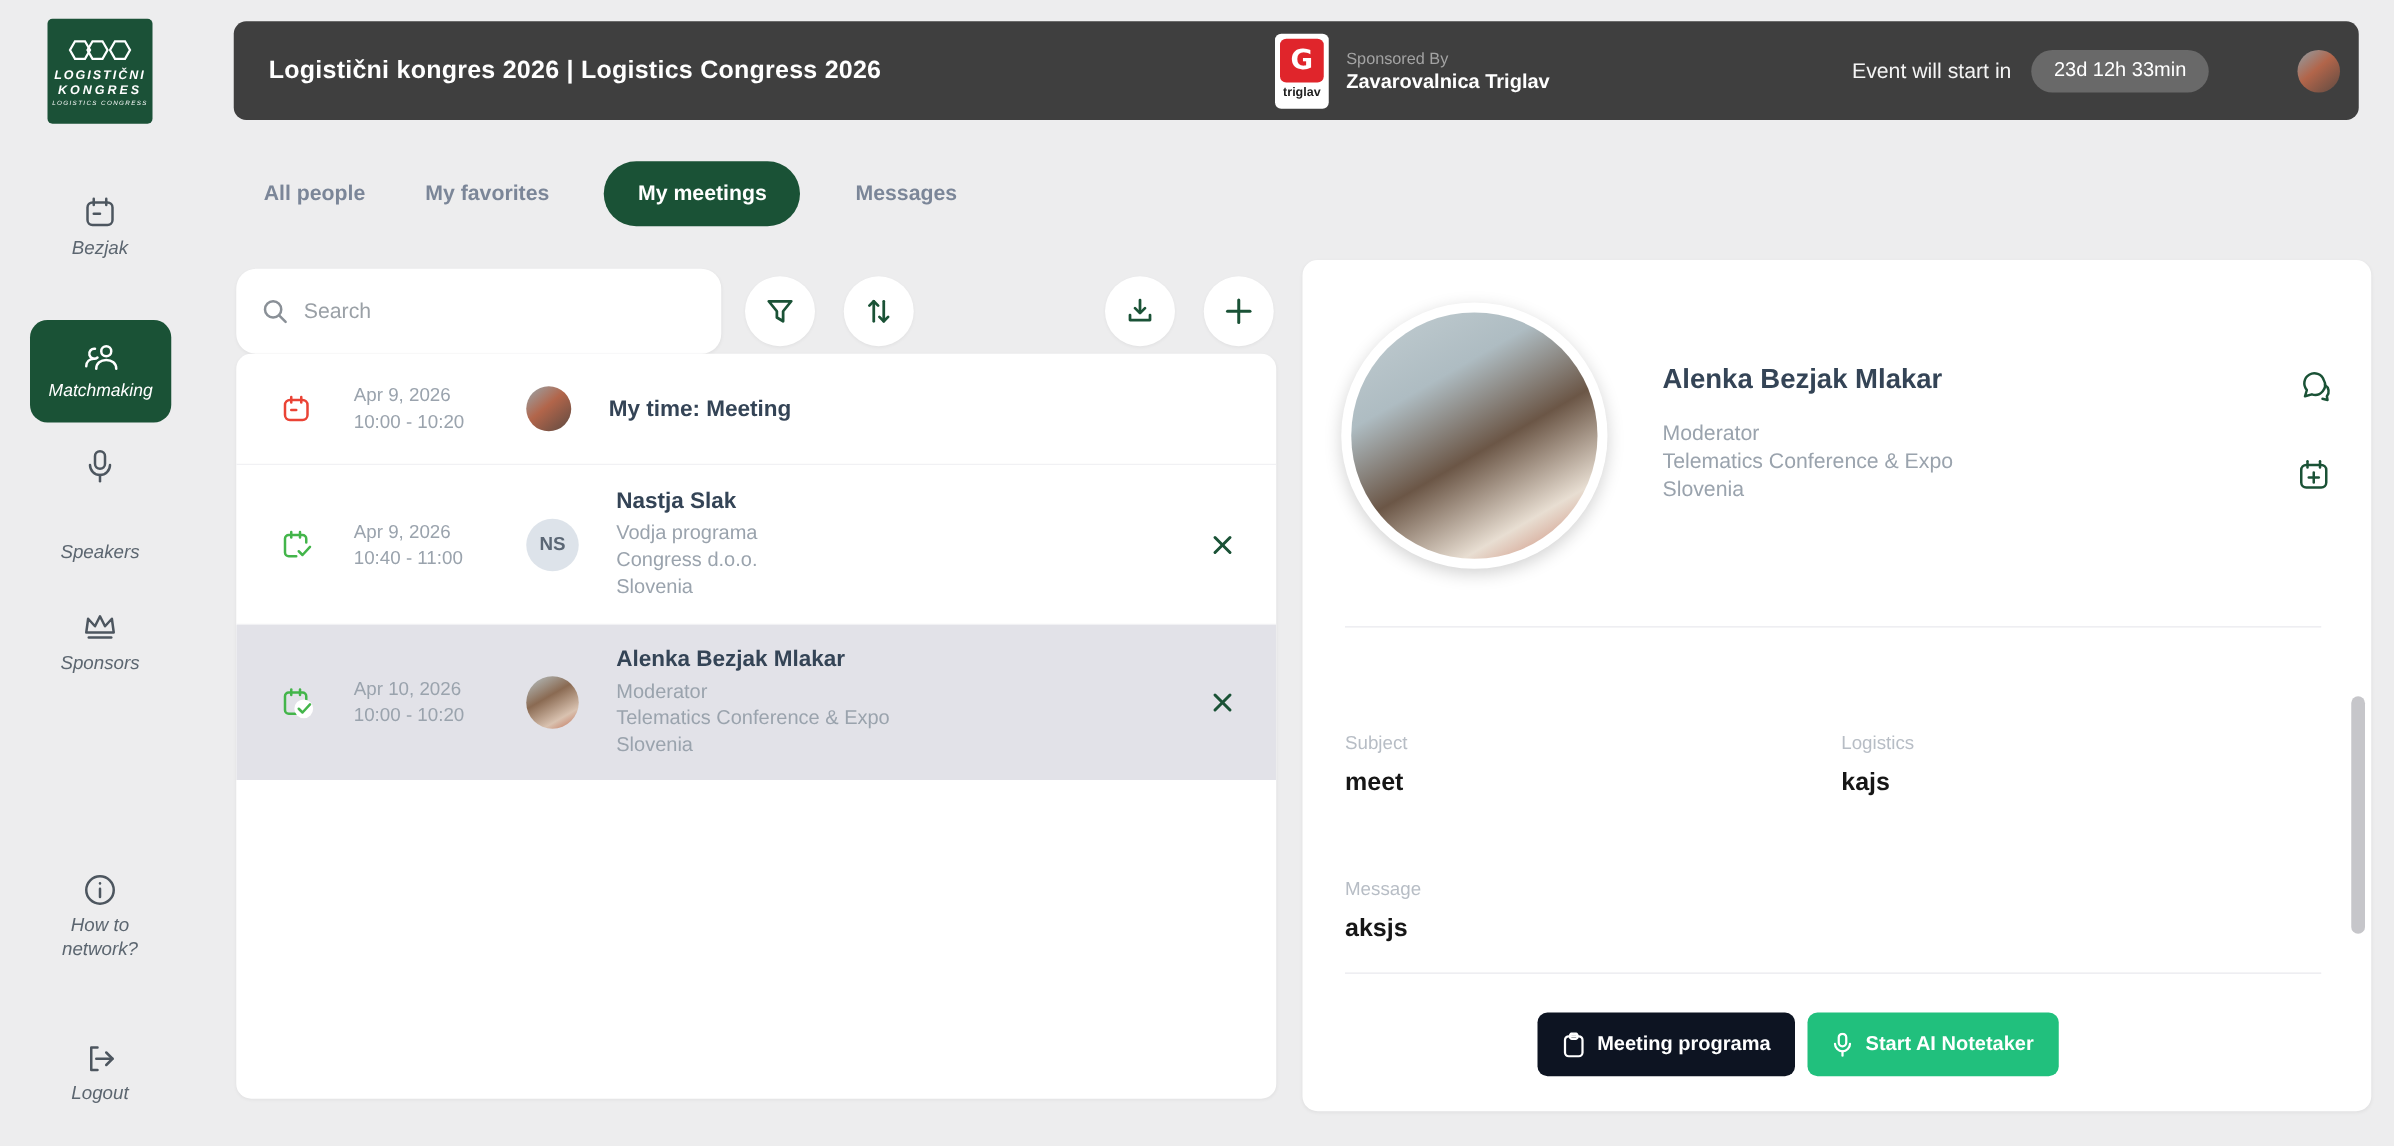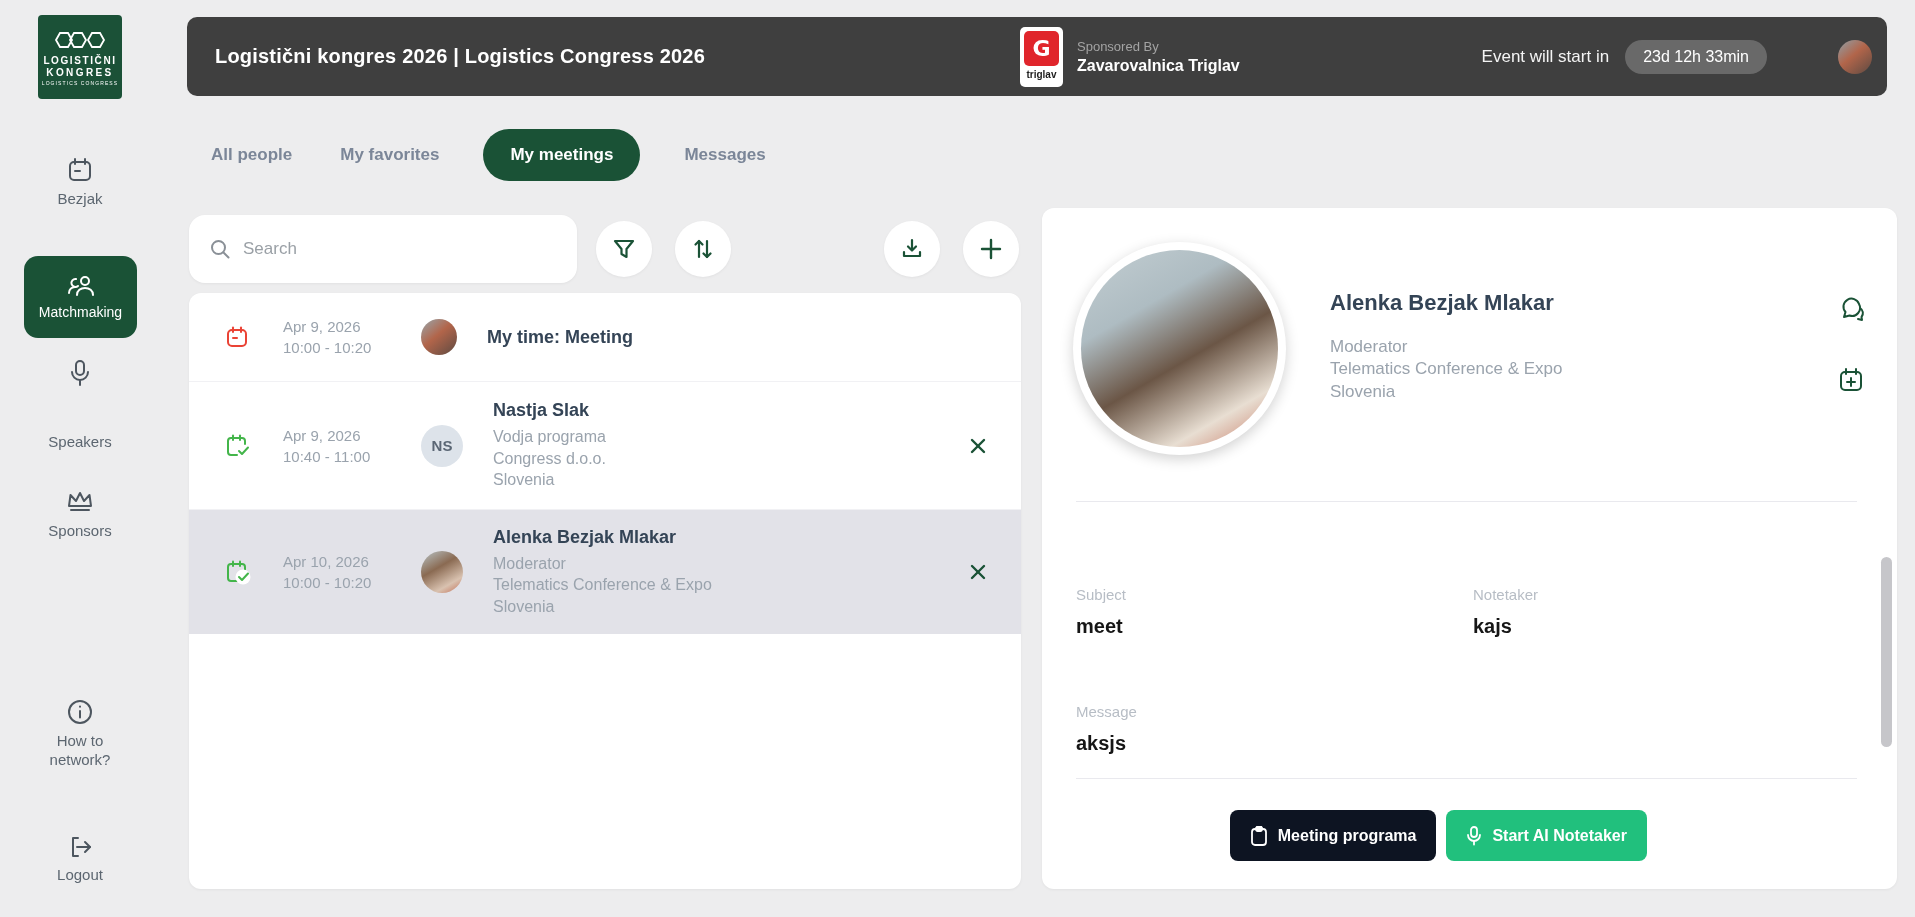--- a/index.html
+++ b/index.html
@@ -1,21 +1,21 @@
 <!DOCTYPE html>
 <html><head>
 <meta charset="utf-8">
 <style>
   * { margin:0; padding:0; box-sizing:border-box; }
   html,body { width:1915px; height:917px; }
   body { font-family:"Liberation Sans", sans-serif; background:#ededee; overflow:hidden; }
   #app { position:relative; width:1915px; height:917px; background:#ededee; }
 
   
-  .sidebar { position:absolute; left:0; top:0; width:160px; height:665px; }
+  .sidebar { position:absolute; left:0; top:0; width:160px; height:665px;font-style:italic; }
   .logo { position:absolute; left:38px; top:15px; width:84px; height:84px; background:#1b5137; border-radius:4px;
           display:flex; flex-direction:column; align-items:center; justify-content:center; color:#fff; }
   .logo svg { margin-bottom:4px; }
   .logo .l1 { font-size:10px; font-weight:bold; letter-spacing:1.6px; }
   .logo .l2 { font-size:10px; font-weight:bold; letter-spacing:2.4px; margin-top:1px; }
   .logo .l3 { font-size:5px; letter-spacing:1.1px; margin-top:2px; }
 
   .nav-item { position:absolute; left:0; width:160px; display:flex; flex-direction:column; align-items:center; color:#4d565f; cursor:pointer; }
   .nav-item .nav-label { font-size:15px; color:#5c6670; margin-top:6px; text-align:center; line-height:1.25; }
   .nav-item svg { color:#4d565f; }
@@ -54,21 +54,21 @@
                       font-family:"Liberation Sans", sans-serif; }
   .search-box input::placeholder { color:#9aa0a6; }
   .circle-btn { position:absolute; width:56px; height:56px; border-radius:50%; background:#fff; display:flex; align-items:center; justify-content:center;
                 color:#1a5236; cursor:pointer; box-shadow:0 1px 3px rgba(0,0,0,.05); }
   .btn-filter { left:596px; top:221px; }
   .btn-sort { left:675px; top:221px; }
   .btn-download { left:884px; top:221px; }
   .btn-add { left:963px; top:221px; }
 
   
-  .list-card { position:absolute; left:189px; top:293px; width:832px; height:596px; background:#fff; border-radius:12px;
+  .list-card { position:absolute; left:189px; top:283px; width:832px; height:596px; background:#fff; border-radius:12px;
                box-shadow:0 1px 3px rgba(0,0,0,.05); overflow:hidden; }
   .m-row { position:relative; display:flex; align-items:center; padding:0 28px 0 36px; }
   .m-row.r1 { height:89px; border-bottom:1px solid #f1f1f4; }
   .m-row.r2 { height:128px; border-bottom:1px solid #f1f1f4; align-items:center; }
   .m-row.r3 { height:124px; background:#e2e2e8; }
   .m-ico { flex:0 0 auto; width:26px; display:flex; }
   .m-when { width:110px; margin-left:32px; flex:0 0 auto; }
   .m-date { font-size:15px; color:#9aa3ad; }
   .m-time { font-size:15px; color:#9aa3ad; margin-top:4px; }
   .m-avatar { flex:0 0 auto; width:42px; height:42px; border-radius:50%; margin-left:28px; overflow:hidden; }
@@ -349,21 +349,21 @@
       </svg>
     </div>
 
     <div class="p-div div1"></div>
 
     <div class="f-subject">
       <div class="p-field-label">Subject</div>
       <div class="p-field-value">meet</div>
     </div>
     <div class="f-location">
-      <div class="p-field-label">Notetaker</div>
+      <div class="p-field-label">Logistics</div>
       <div class="p-field-value">kajs</div>
     </div>
     <div class="f-message">
       <div class="p-field-label">Message</div>
       <div class="p-field-value">aksjs</div>
     </div>
 
     <div class="p-div div2"></div>
 
     <div class="p-buttons">

